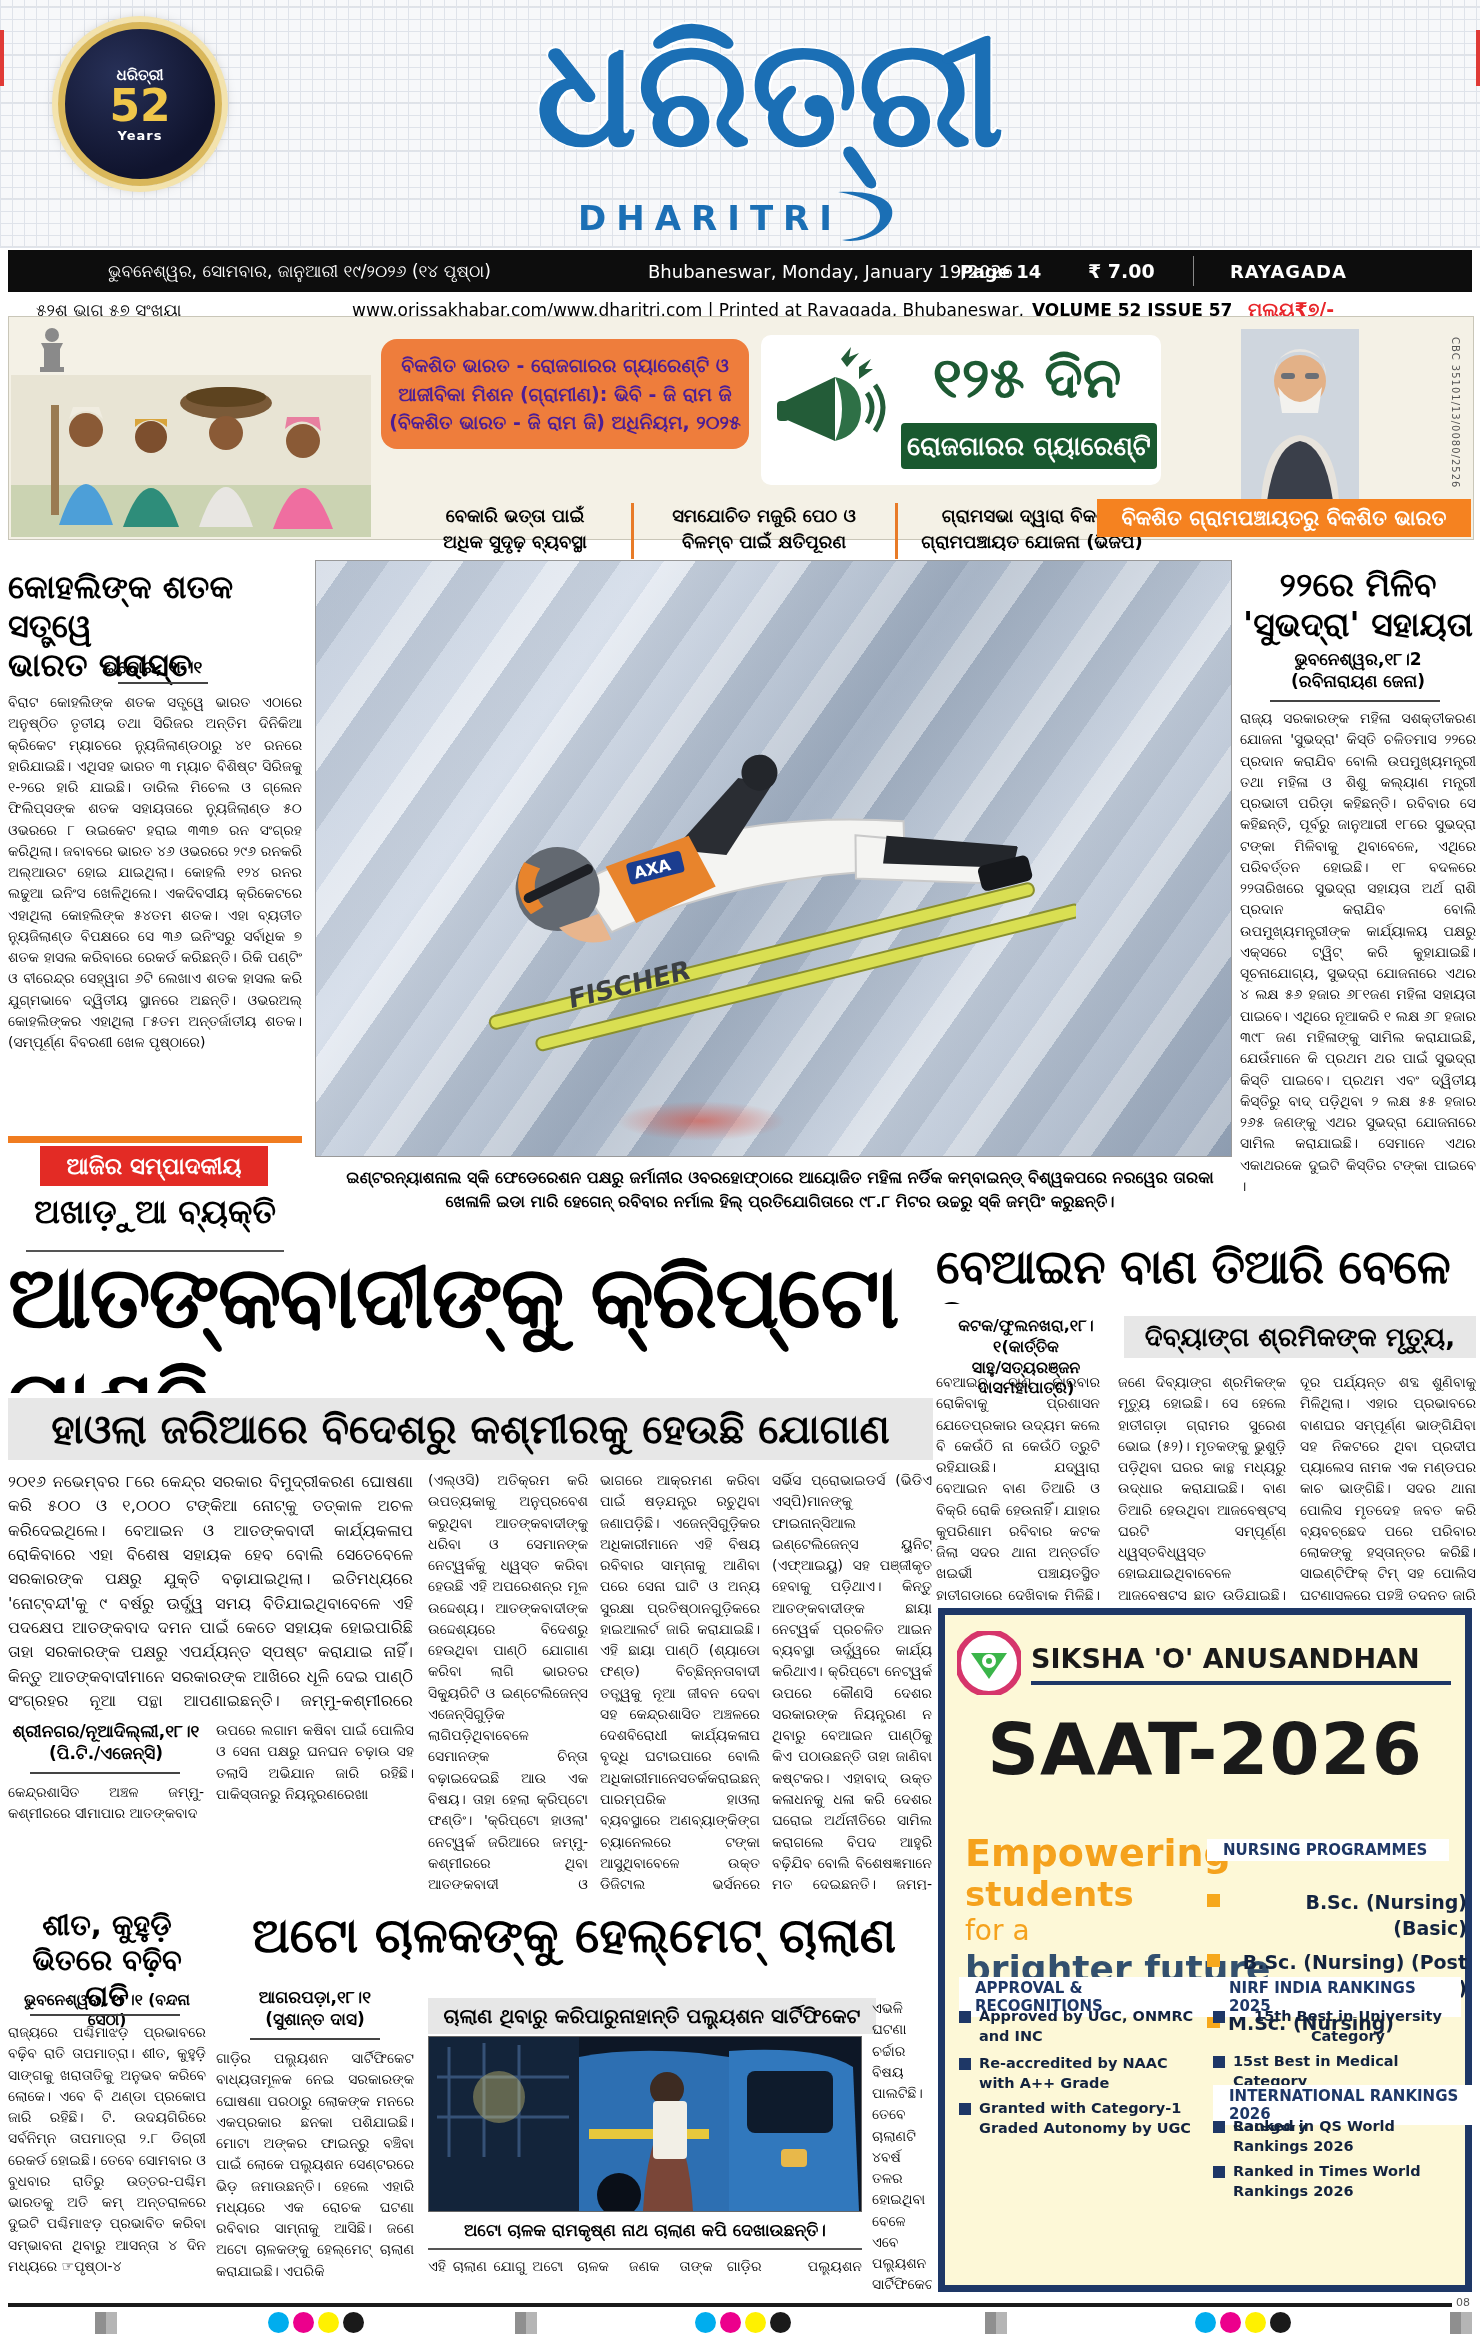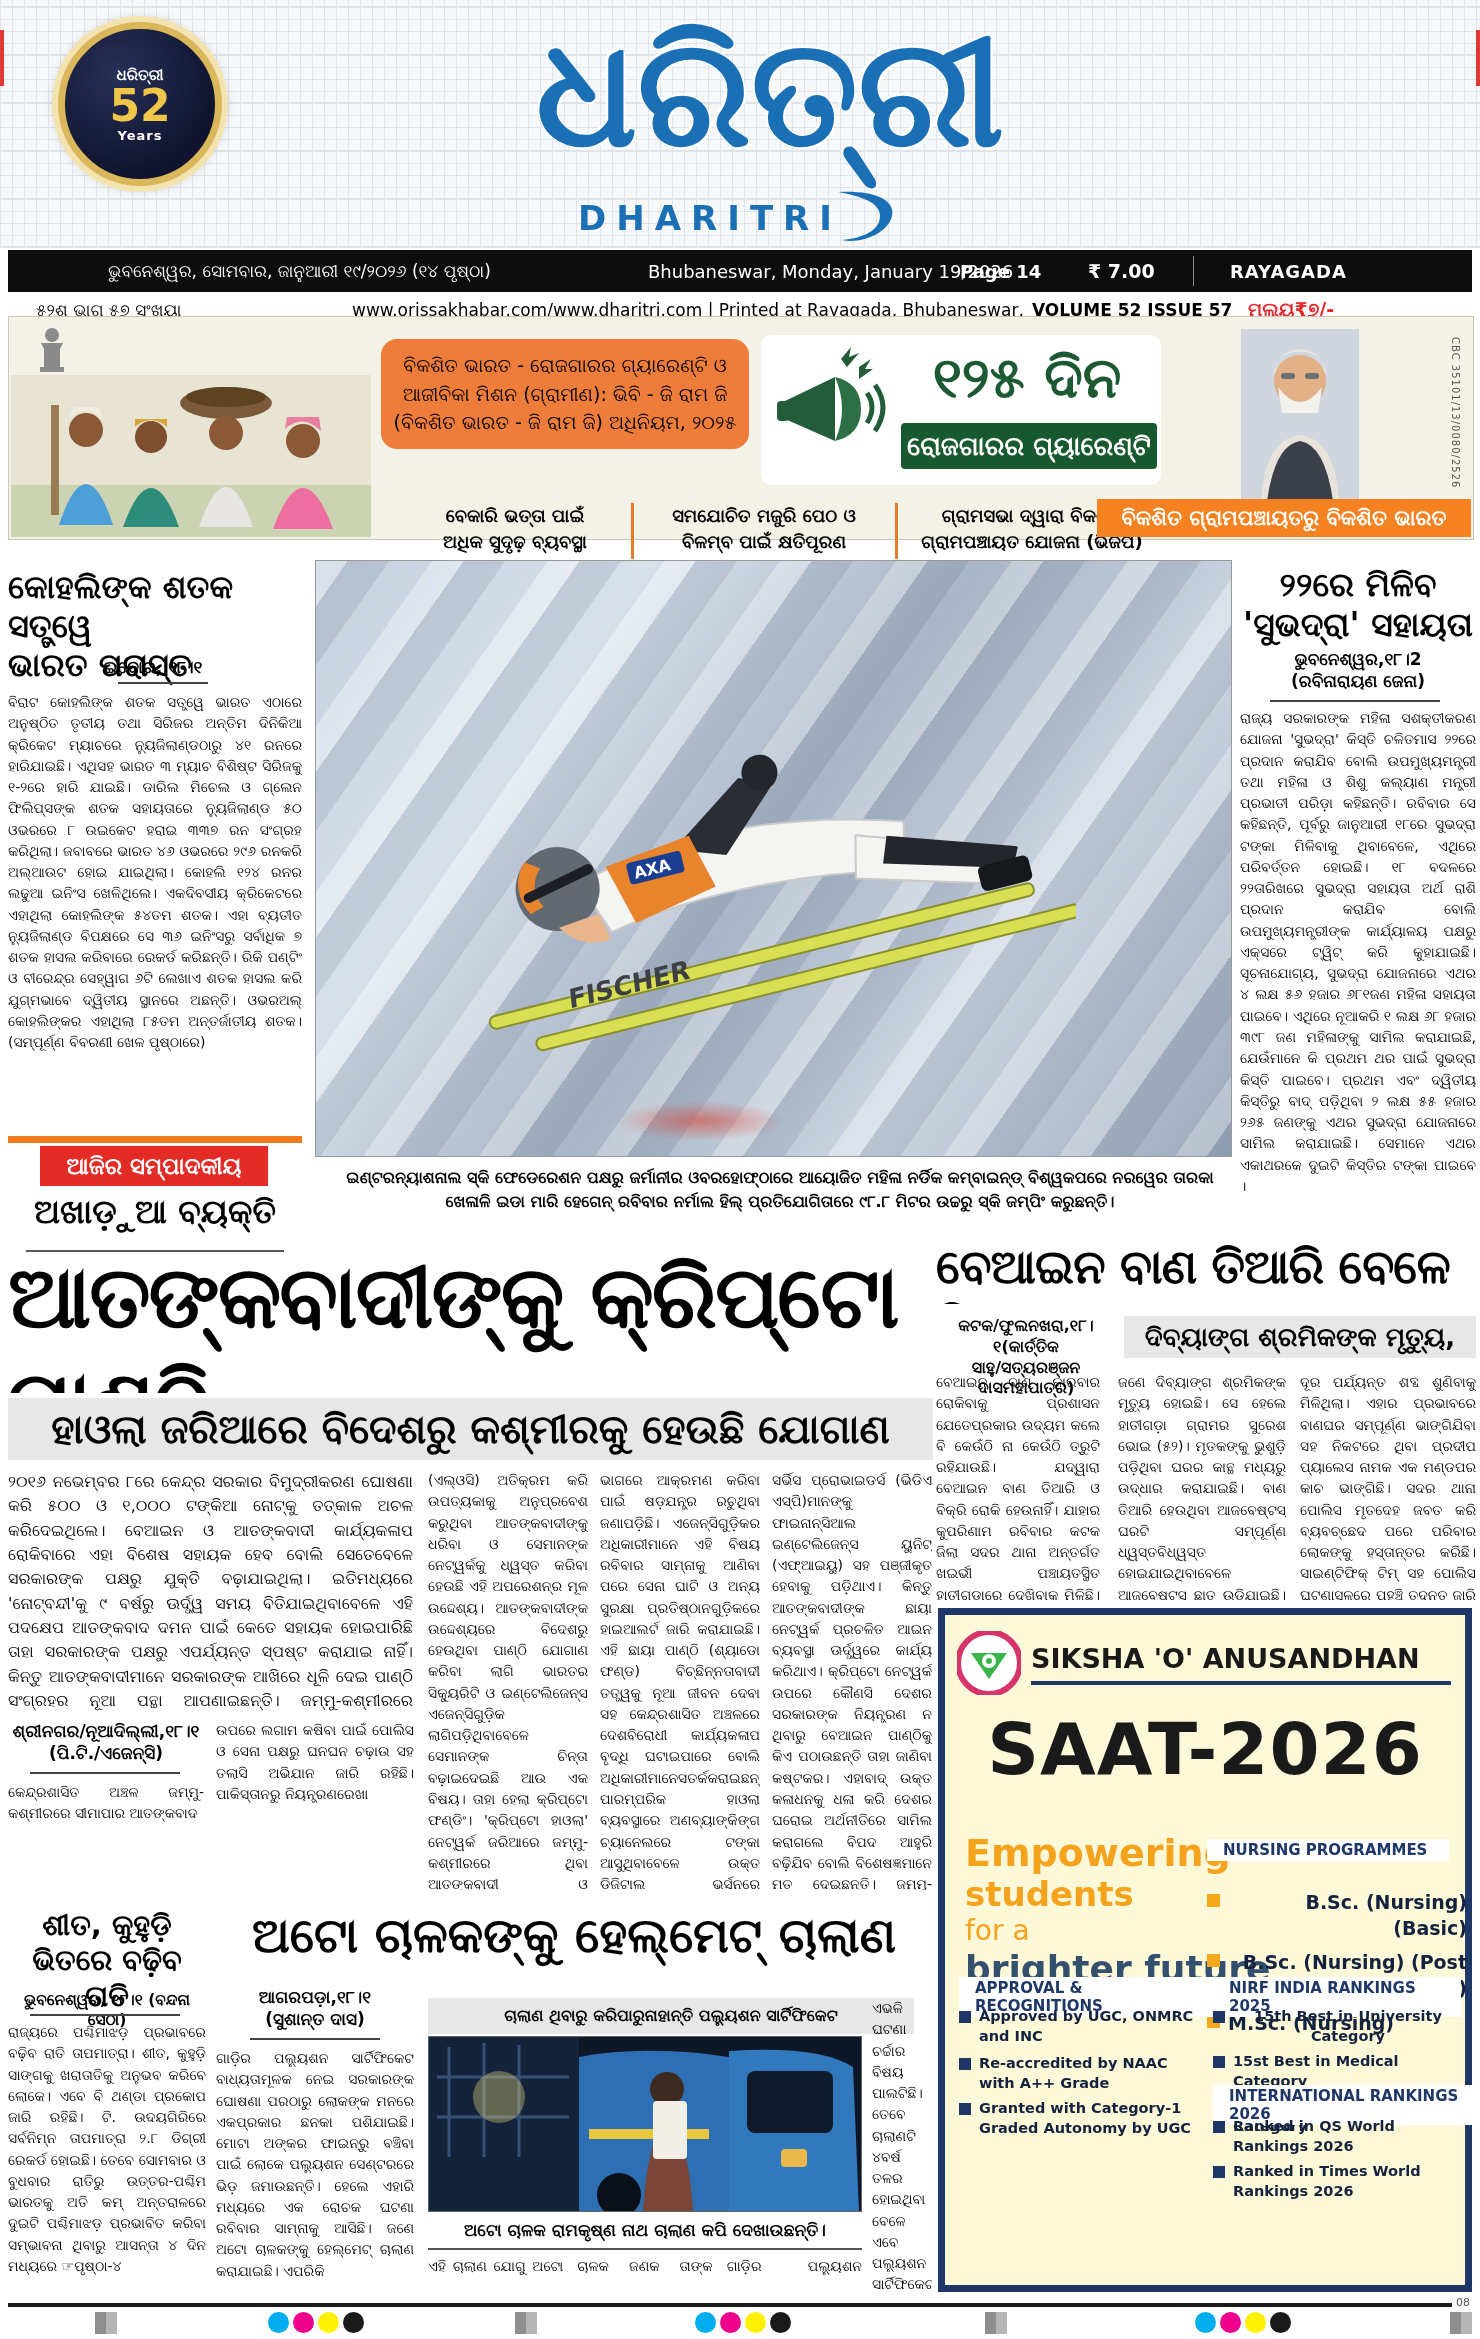--- a/index.html
+++ b/index.html
@@ -23,21 +23,21 @@
   .badge .yrs{color:#fff;font-size:13px;font-weight:bold;letter-spacing:1px;}
   .cropmark{width:4px;height:56px;background:#e03a36;}
   
   .blackbar{left:8px;top:250px;width:1464px;height:42px;background:#0d0d0d;color:#fff;display:flex;align-items:center;}
   .blackbar span{white-space:nowrap;}
   
   .infoline{top:300px;font-size:17px;}
   .red{color:#e8262a;}
   
   .govtad{left:8px;top:316px;width:1464px;height:222px;background:#f4f1e6;border:1px solid #c9c6b8;}
-  .adorange{background:#ee7d3c;border-radius:16px;color:#000000;font-weight:normal;text-align:center;}
+  .adorange{background:#ee7d3c;border-radius:16px;color:#4c1d95;font-weight:bold;text-align:center;}
   .adgreenbox{background:#19592f;color:#fff;font-weight:bold;text-align:center;border-radius:4px;}
   .adcoltxt{font-weight:bold;font-size:18px;text-align:center;line-height:1.45;}
   .adsep{width:3px;background:#e87b28;}
   .adstrip{background:#f58220;color:#fff;font-weight:bold;text-align:center;}
   .cbc{color:#555;font-size:10px;transform:rotate(90deg);transform-origin:left top;white-space:nowrap;letter-spacing:1px;}
   
   .hl{font-weight:bold;line-height:1.22;color:#000;}
   .dl{font-weight:bold;text-align:center;font-size:17px;line-height:1.3;}
   .dlrule{height:2px;background:#444;}
   .bodytxt{font-size:14px;line-height:1.52;text-align:justify;}
@@ -331,21 +331,21 @@
 <div class="abs bodytxt clip" style="left:8px;top:2022px;width:198px;height:272px;">ରାଜ୍ୟରେ ପଶ୍ଚିମାଝଡ଼ ପ୍ରଭାବରେ ବଢ଼ିବ ରାତି ତାପମାତ୍ରା। ଶୀତ, କୁହୁଡ଼ି ସାଙ୍ଗକୁ ଖରାତାତିକୁ ଅନୁଭବ କରିବେ ଲୋକେ। ଏବେ ବି ଥଣ୍ଡା ପ୍ରକୋପ ଜାରି ରହିଛି। ଟି. ଉଦୟଗିରିରେ ସର୍ବନିମ୍ନ ତାପମାତ୍ରା ୨.୮ ଡିଗ୍ରୀ ରେକର୍ଡ ହୋଇଛି। ତେବେ ସୋମବାର ଓ ବୁଧବାର ରାତିରୁ ଉତ୍ତର-ପଶ୍ଚିମ ଭାରତକୁ ଅତି କମ୍ ଅନ୍ତରାଳରେ ଦୁଇଟି ପଶ୍ଚିମାଝଡ଼ ପ୍ରଭାବିତ କରିବା ସମ୍ଭାବନା ଥିବାରୁ ଆସନ୍ତା ୪ ଦିନ ମଧ୍ୟରେ ☞ପୃଷ୍ଠା-୪</div>
 
 <div class="abs hl ctr clip" style="left:216px;top:1906px;width:716px;height:64px;font-size:48px;">ଅଟୋ ଚାଳକଙ୍କୁ ହେଲ୍‌ମେଟ୍ ଚାଲାଣ</div>
 <div class="abs dl" style="left:216px;top:1986px;width:198px;">
   <div>ଆଗରପଡ଼ା,୧୮।୧</div>
   <div>(ସୁଶାନ୍ତ ଦାସ)</div>
 </div>
 <div class="abs dlrule" style="left:250px;top:2038px;width:130px;"></div>
 <div class="abs bodytxt clip" style="left:216px;top:2048px;width:198px;height:246px;">ଗାଡ଼ିର ପଲ୍ୟୁଶନ ସାର୍ଟିଫିକେଟ ବାଧ୍ୟତାମୂଳକ ନେଇ ସରକାରଙ୍କ ଘୋଷଣା ପରଠାରୁ ଲୋକଙ୍କ ମନରେ ଏକପ୍ରକାର ଛନକା ପଶିଯାଇଛି। ମୋଟା ଅଙ୍କର ଫାଇନ୍‌ରୁ ବଞ୍ଚିବା ପାଇଁ ଲୋକେ ପଲ୍ୟୁଶନ ସେଣ୍ଟରରେ ଭିଡ଼ ଜମାଉଛନ୍ତି। ହେଲେ ଏହାରି ମଧ୍ୟରେ ଏକ ରୋଚକ ଘଟଣା ରବିବାର ସାମ୍ନାକୁ ଆସିଛି। ଜଣେ ଅଟୋ ଚାଳକଙ୍କୁ ହେଲ୍‌ମେଟ୍ ଚାଲାଣ କରାଯାଇଛି। ଏପରିକି</div>
 
-<div class="abs graybox ctr clip" style="left:428px;top:1998px;width:486px;height:36px;font-size:16px;line-height:36px;">ଚାଲାଣ ଥିବାରୁ କରିପାରୁନାହାନ୍ତି ପଲ୍ୟୁଶନ ସାର୍ଟିଫିକେଟ</div>
+<div class="abs graybox ctr clip" style="left:428px;top:1998px;width:448px;height:36px;font-size:20px;line-height:36px;">ଚାଲାଣ ଥିବାରୁ କରିପାରୁନାହାନ୍ତି ପଲ୍ୟୁଶନ ସାର୍ଟିଫିକେଟ</div>
 <div class="abs clip" style="left:428px;top:2036px;width:434px;height:176px;border:1px solid #666;box-sizing:border-box;">
   <svg width="432" height="174" viewBox="0 0 432 174">
     <rect width="432" height="174" fill="#0d1726"></rect>
     <rect x="0" y="0" width="150" height="174" fill="#13243a"></rect>
     <g stroke="#3e5d86" stroke-width="3" opacity=".8">
         <line x1="20" y1="10" x2="20" y2="120"></line>
         <line x1="55" y1="6" x2="55" y2="120"></line>
         <line x1="90" y1="8" x2="90" y2="120"></line>
         <line x1="8" y1="40" x2="140" y2="40"></line>
         <line x1="8" y1="80" x2="140" y2="80"></line>

